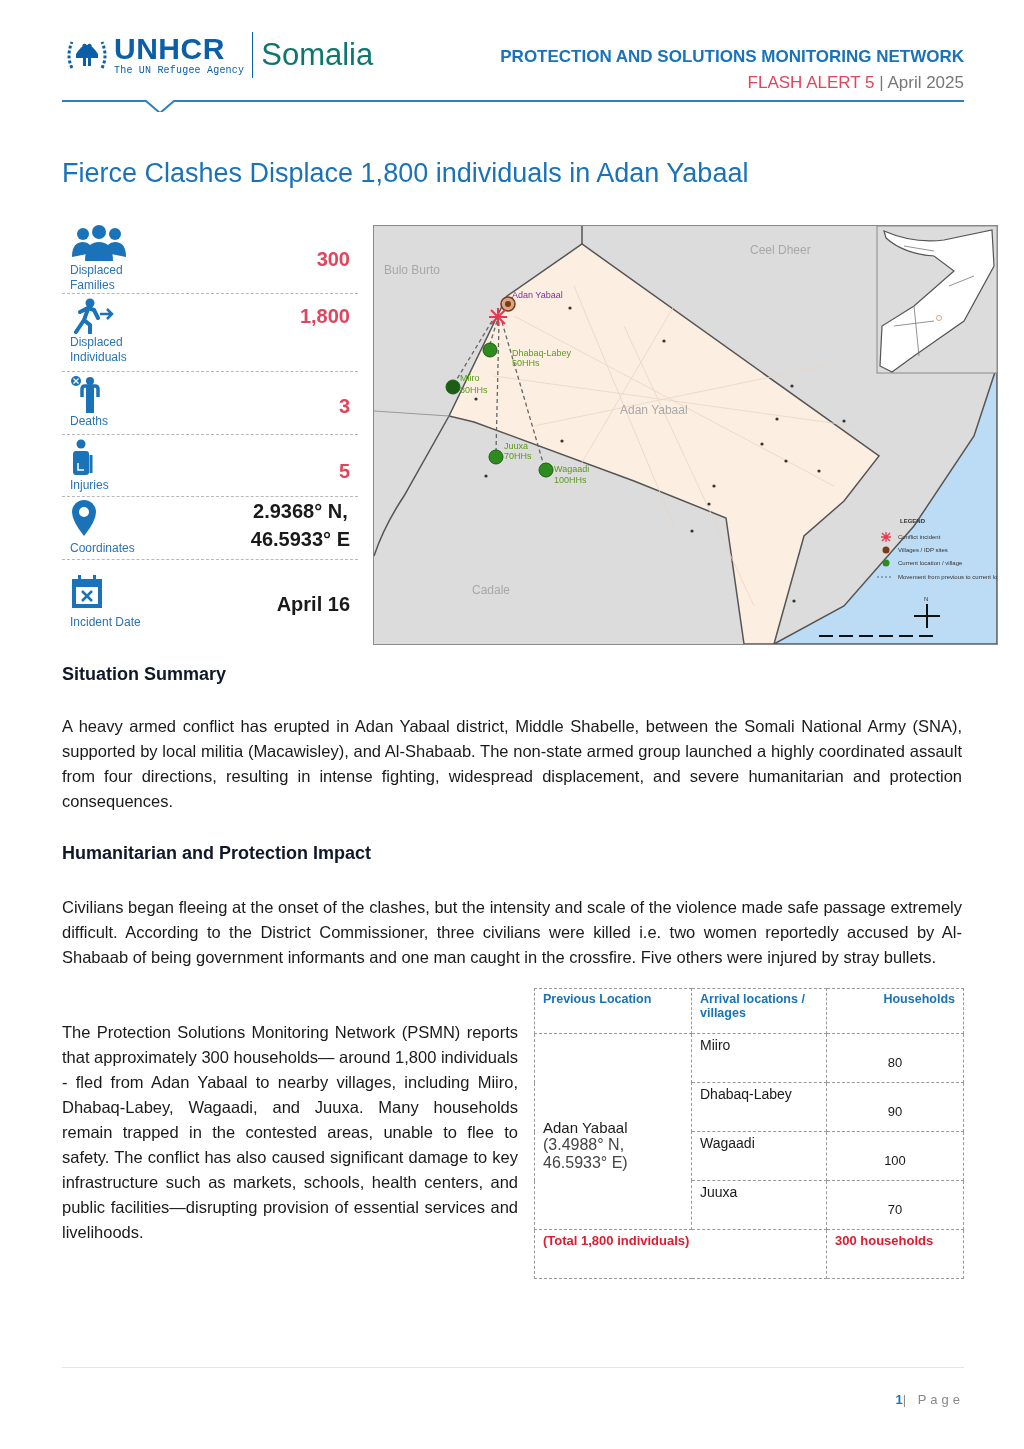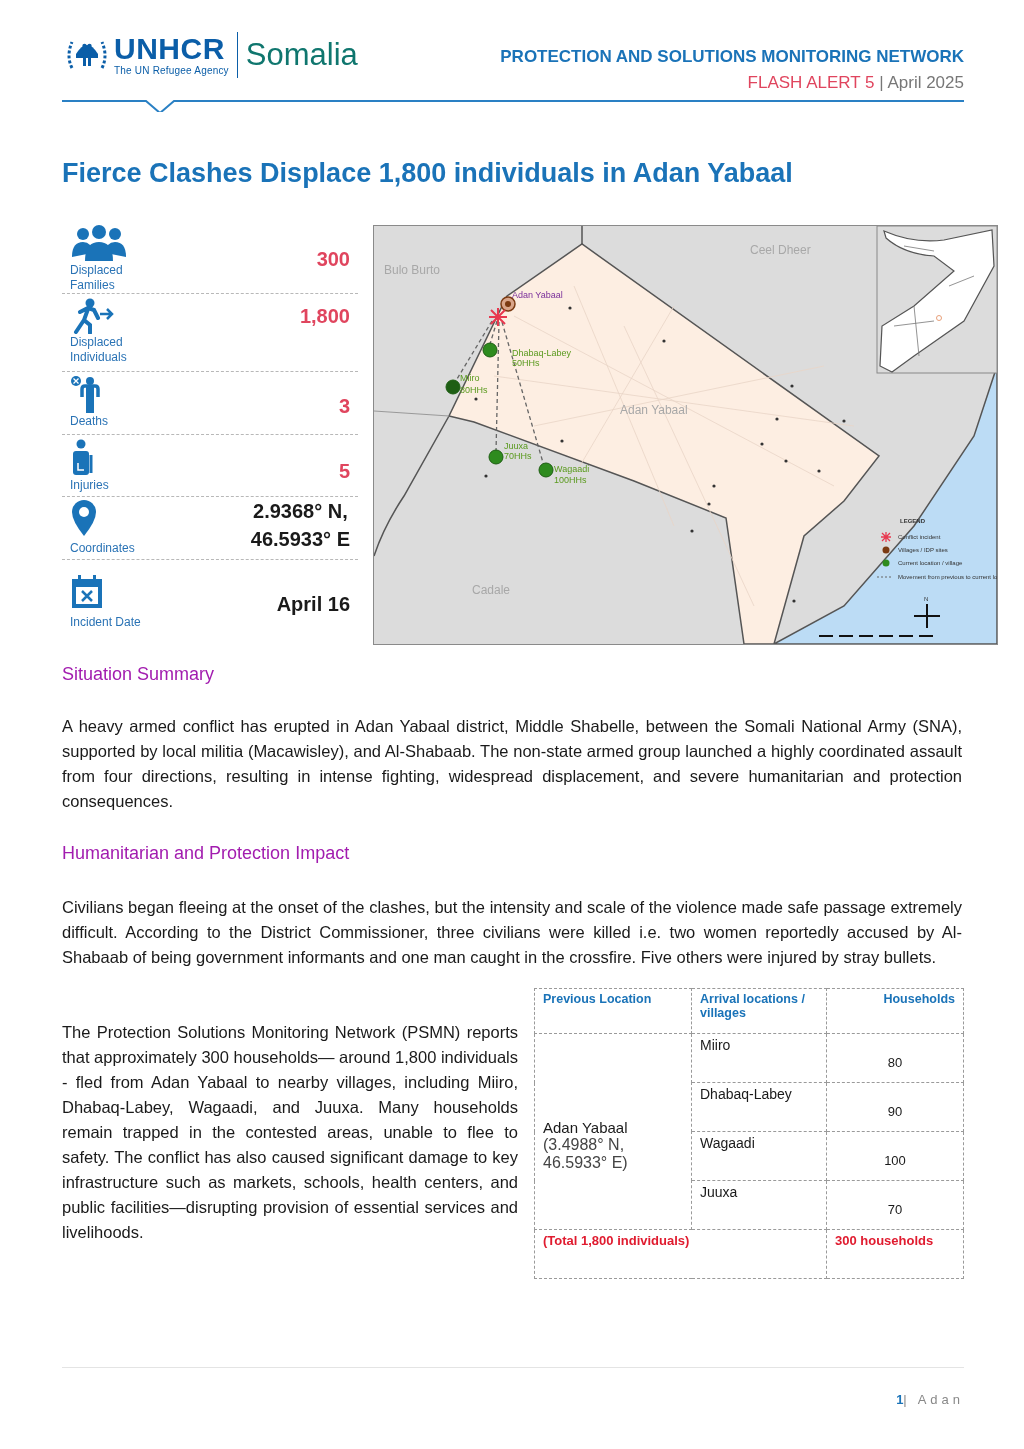--- a/index.html
+++ b/index.html
@@ -4,45 +4,45 @@
 <style>
   html, body { margin:0; padding:0; background:#ffffff; }
   body { width:1024px; height:1449px; position:relative; font-family:"Liberation Sans", sans-serif; color:#1a1a1a; overflow:hidden; }
   .abs { position:absolute; }
 
   
   .logo { left:64px; top:30px; height:50px; display:flex; align-items:center; }
   .emblem { width:46px; height:46px; }
   .logo-text { margin-left:4px; display:flex; flex-direction:column; }
   .logo-main { font-weight:bold; font-size:30px; color:#0b5ea8; letter-spacing:0.5px; line-height:30px; }
-  .logo-sub { font-size:10px; color:#0b5ea8; margin-top:1px; letter-spacing:0.2px; }
+  .logo-sub { font-size:10px; color:#0b5ea8; margin-top:1px; letter-spacing:0.2px;font-family:Liberation Mono, monospace; }
   .logo-divider { width:1px; height:46px; background:#0b5ea8; margin:0 8px; }
   .logo-country { font-size:31px; color:#0f766e; line-height:30px; }
   .net-title { right:60px; top:47px; font-weight:bold; font-size:17px; color:#1a73b8; text-align:right; white-space:nowrap; }
   .alert-line { right:60px; top:73px; font-size:17px; text-align:right; white-space:nowrap;padding-left:46px; }
   .alert-red { color:#e0455e; }
   .alert-grey { color:#777; }
   .header-rule { left:62px; top:92px; width:902px; height:20px; }
 
-  .doc-title { left:62px; top:158px; font-size:27px; font-weight:bold; color:#1a73b8; white-space:nowrap; }
+  .doc-title { left:62px; top:158px; font-size:27px; font-weight:normal; color:#1a73b8; white-space:nowrap; }
 
   
   .stats { left:62px; top:225px; width:296px; }
   .stat { position:relative; border-bottom:1px dashed #b8b8b8; }
   .stat .icon { position:absolute; left:8px; }
   .stat .label { position:absolute; left:8px; font-size:12px; color:#2a73b5; line-height:15px; }
   .stat .value { position:absolute; right:8px; font-weight:bold; font-size:20px; text-align:center; line-height:28px; }
   .red { color:#e0455e; }
   .dark { color:#1a1a1a; }
 
   
   .map { left:373px; top:225px; width:623px; height:418px; border:1px solid #8a8a8a; background:#dcdcdc; overflow:hidden; }
 
   
-  .h2 { font-size:18px; font-weight:normal; color:#a21caf; }
+  .h2 { font-size:18px; font-weight:bold; color:#0f172a; }
   .para { font-size:16.5px; line-height:25px; color:#1a1a1a; text-align:justify; }
 
   
   .tbl { left:534px; top:988px; width:430px; border-collapse:collapse; font-size:13px; }
   .tbl td, .tbl th { border:1px dashed #9a9a9a; vertical-align:top; padding:3px 8px; }
   .tbl th { color:#1a73b8; font-weight:bold; text-align:left; font-size:12.5px; height:38px; }
   .tbl th.hh { text-align:right; }
   .tbl td.num { text-align:center; vertical-align:middle; padding-top:12px; }
   .tbl td.arr { height:42px; font-size:14px; }
   .tbl .prev { vertical-align:middle; padding-top:30px; }
@@ -284,13 +284,13 @@
     <td class="num">70</td>
   </tr>
   <tr>
     <td class="tot" colspan="2">(Total 1,800 individuals)</td>
     <td class="tot">300 households</td>
   </tr>
 </tbody>
   </table>
 
 <div class="abs footer-rule"></div>
-<div class="abs page-num"><b>1</b><span>| Adan</span></div>
+<div class="abs page-num"><b>1</b><span>| Page</span></div>
 
 </body></html>

